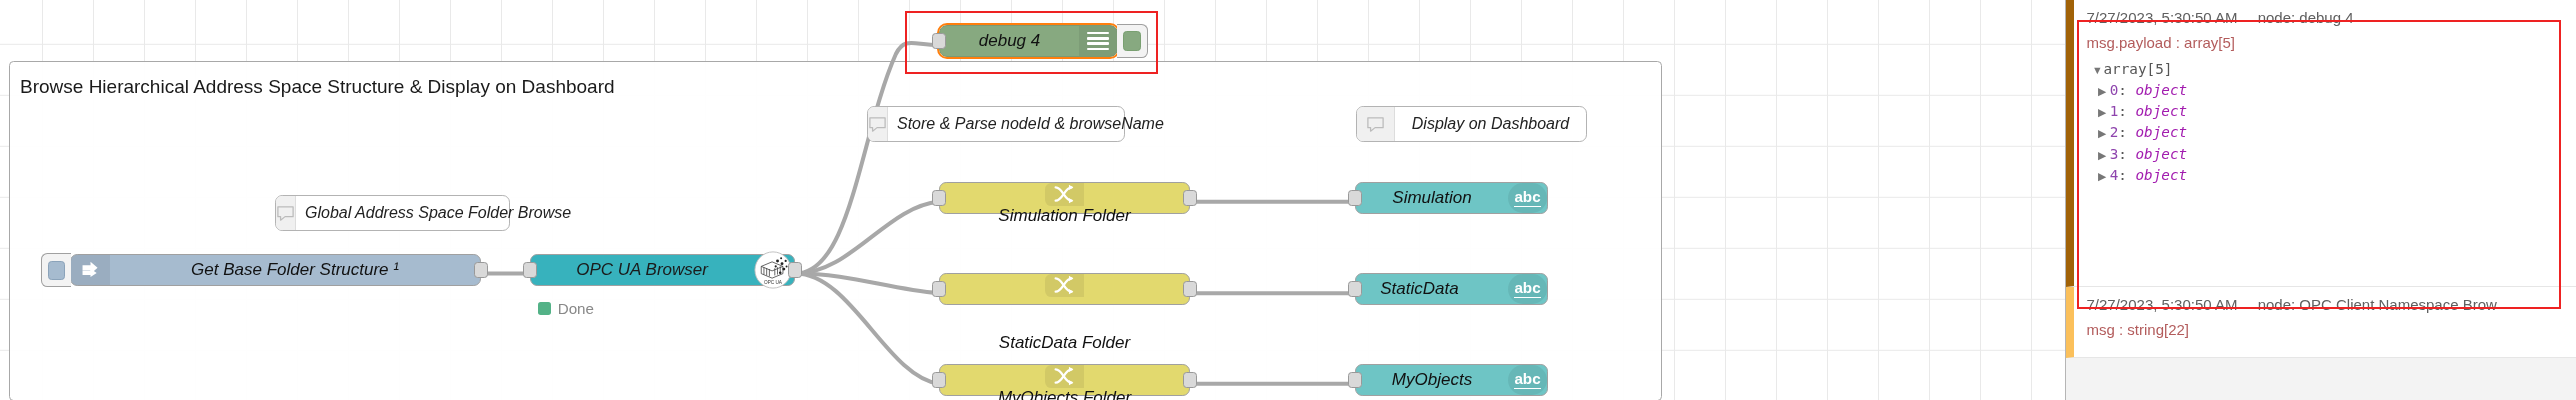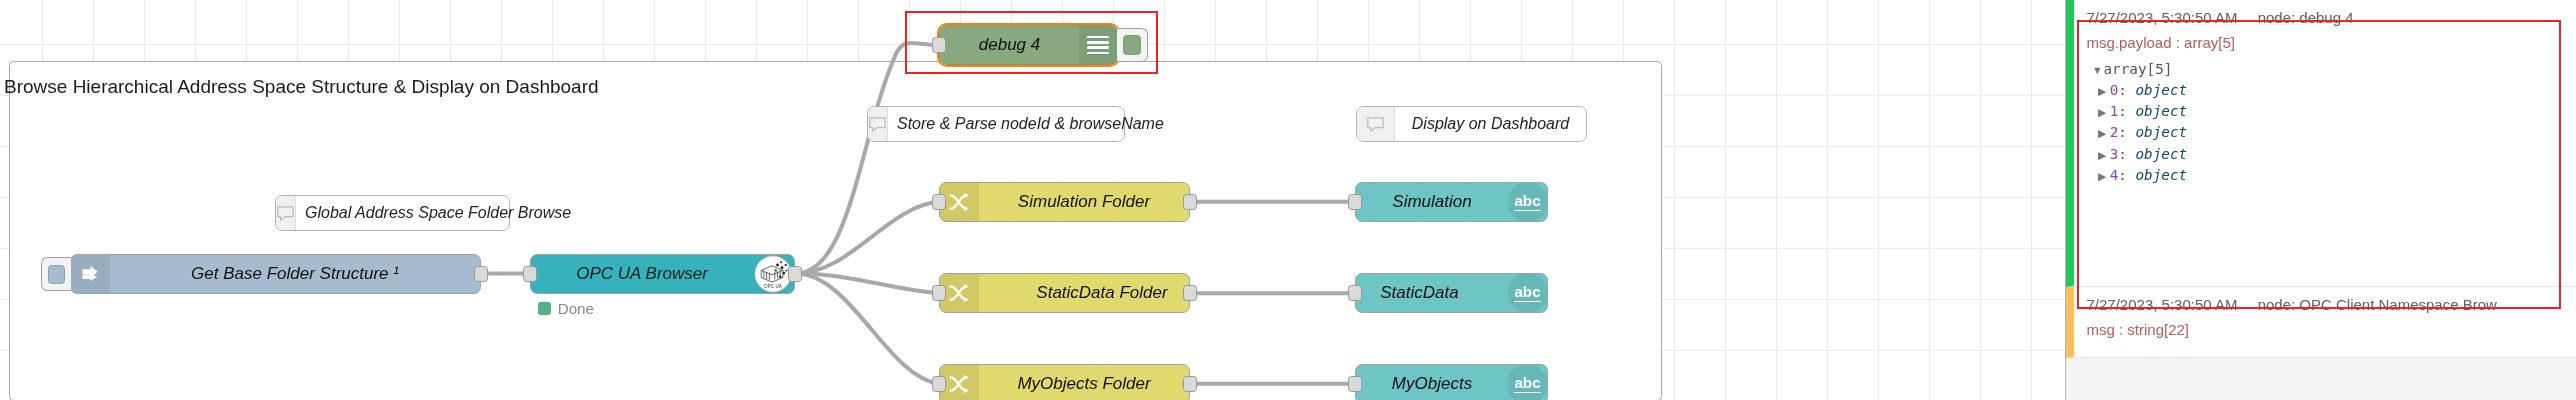--- a/index.html
+++ b/index.html
@@ -45,21 +45,21 @@
     white-space: nowrap;
     font-family: "Liberation Sans", sans-serif;
   }
 
   
   #wires { position: absolute; left:0; top:0; width: 2065px; height: 401px; pointer-events: none; }
 
   
   .node {
     position: absolute;
-    height: 40px;
+    height: 32px;
     border: 1.3px solid #a0a0a0;
     border-radius: 7.2px;
     display: flex;
     align-items: center;
     box-shadow: 0 0 0 0 transparent;
   }
   .node-label {
     flex: 1;
     font-style: italic;
     font-size: 17px;
@@ -115,21 +115,21 @@
 
   
   .node.opcua { background: #37b2bd; }
   .opcua-logo {
     width: 39px; height: 36px;
     margin-right: 1.8px;
     display:flex; align-items:center; justify-content:center;
   }
 
   
-  .node.switchn { background: #e2d96e; }
+  .node.switchn { background: #e2d96e; flex-direction: column; }
   .switch-icon {
     width: 39px; height: 100%;
     background: rgba(0,0,0,0.07);
     border-top-left-radius: 6.3px;
     border-bottom-left-radius: 6.3px;
     display:flex; align-items:center; justify-content:center;
   }
 
   
   .node.uitext { background: #6ec5c5; }
@@ -217,21 +217,21 @@
     left: 2065px; top: 0;
     width: 511px; height: 401px;
     background: #f3f3f3;
     border-left: 1.8px solid #b5b5b5;
     overflow: hidden;
     z-index: 30;
   }
   .dbg-msg {
     background: #fff;
     border-bottom: 0.9px solid #e6e6e6;
-    border-left: 8px solid #22c55e;
+    border-left: 8px solid #a16207;
     padding: 9px 12.5px 10.8px 12.5px;
     position: relative;
   }
   .dbg-msg.accent-orange { border-left-color: #fbc05b; }
   .dbg-head {
     font-size: 15px;
     color: #606060;
     white-space: nowrap;
     margin-bottom: 8px;
   }
@@ -253,32 +253,32 @@
   .dbg-row .tri {
     display: inline-block;
     width: 11.6px;
     color: #777;
     font-size: 10.8px;
     font-family: "Liberation Sans", sans-serif;
   }
   .dbg-row .root { color: #555; }
   .dbg-row.child { padding-left: 11.6px; }
   .dbg-row .idx { color: #8e44ad; font-style: normal; }
-  .dbg-row .typ { color: #0c4a6e; font-style: italic; }
+  .dbg-row .typ { color: #a21caf; font-style: italic; }
   .dbg-row .colon { color: #555; }
 </style>
 </head>
 <body>
 
 <div id="app">
 
   <div id="canvas">
 
     <div class="group-frame" style="left:9px; top:61px; width:1653px; height:340px;"></div>
-    <div class="group-label" style="left:4px; top:76px;text-align:center;">Browse Hierarchical Address Space Structure &amp; Display on Dashboard</div>
+    <div class="group-label" style="left:20px; top:76px;text-align:center;">Browse Hierarchical Address Space Structure &amp; Display on Dashboard</div>
 
     <svg id="wires" viewBox="0 0 2305 447" width="2065" height="401">
       <g fill="none" stroke="#a8a8a8" stroke-width="4.5" stroke-linecap="round">
 
         <path d="M 537,305 C 560,305 570,305 592,305"></path>
 
         <path d="M 888,305 C 950,305 960,150 1000,60 C 1010,40 1020,50 1048,50"></path>
 
         <path d="M 888,305 C 950,305 990,230 1048,225"></path>
 

